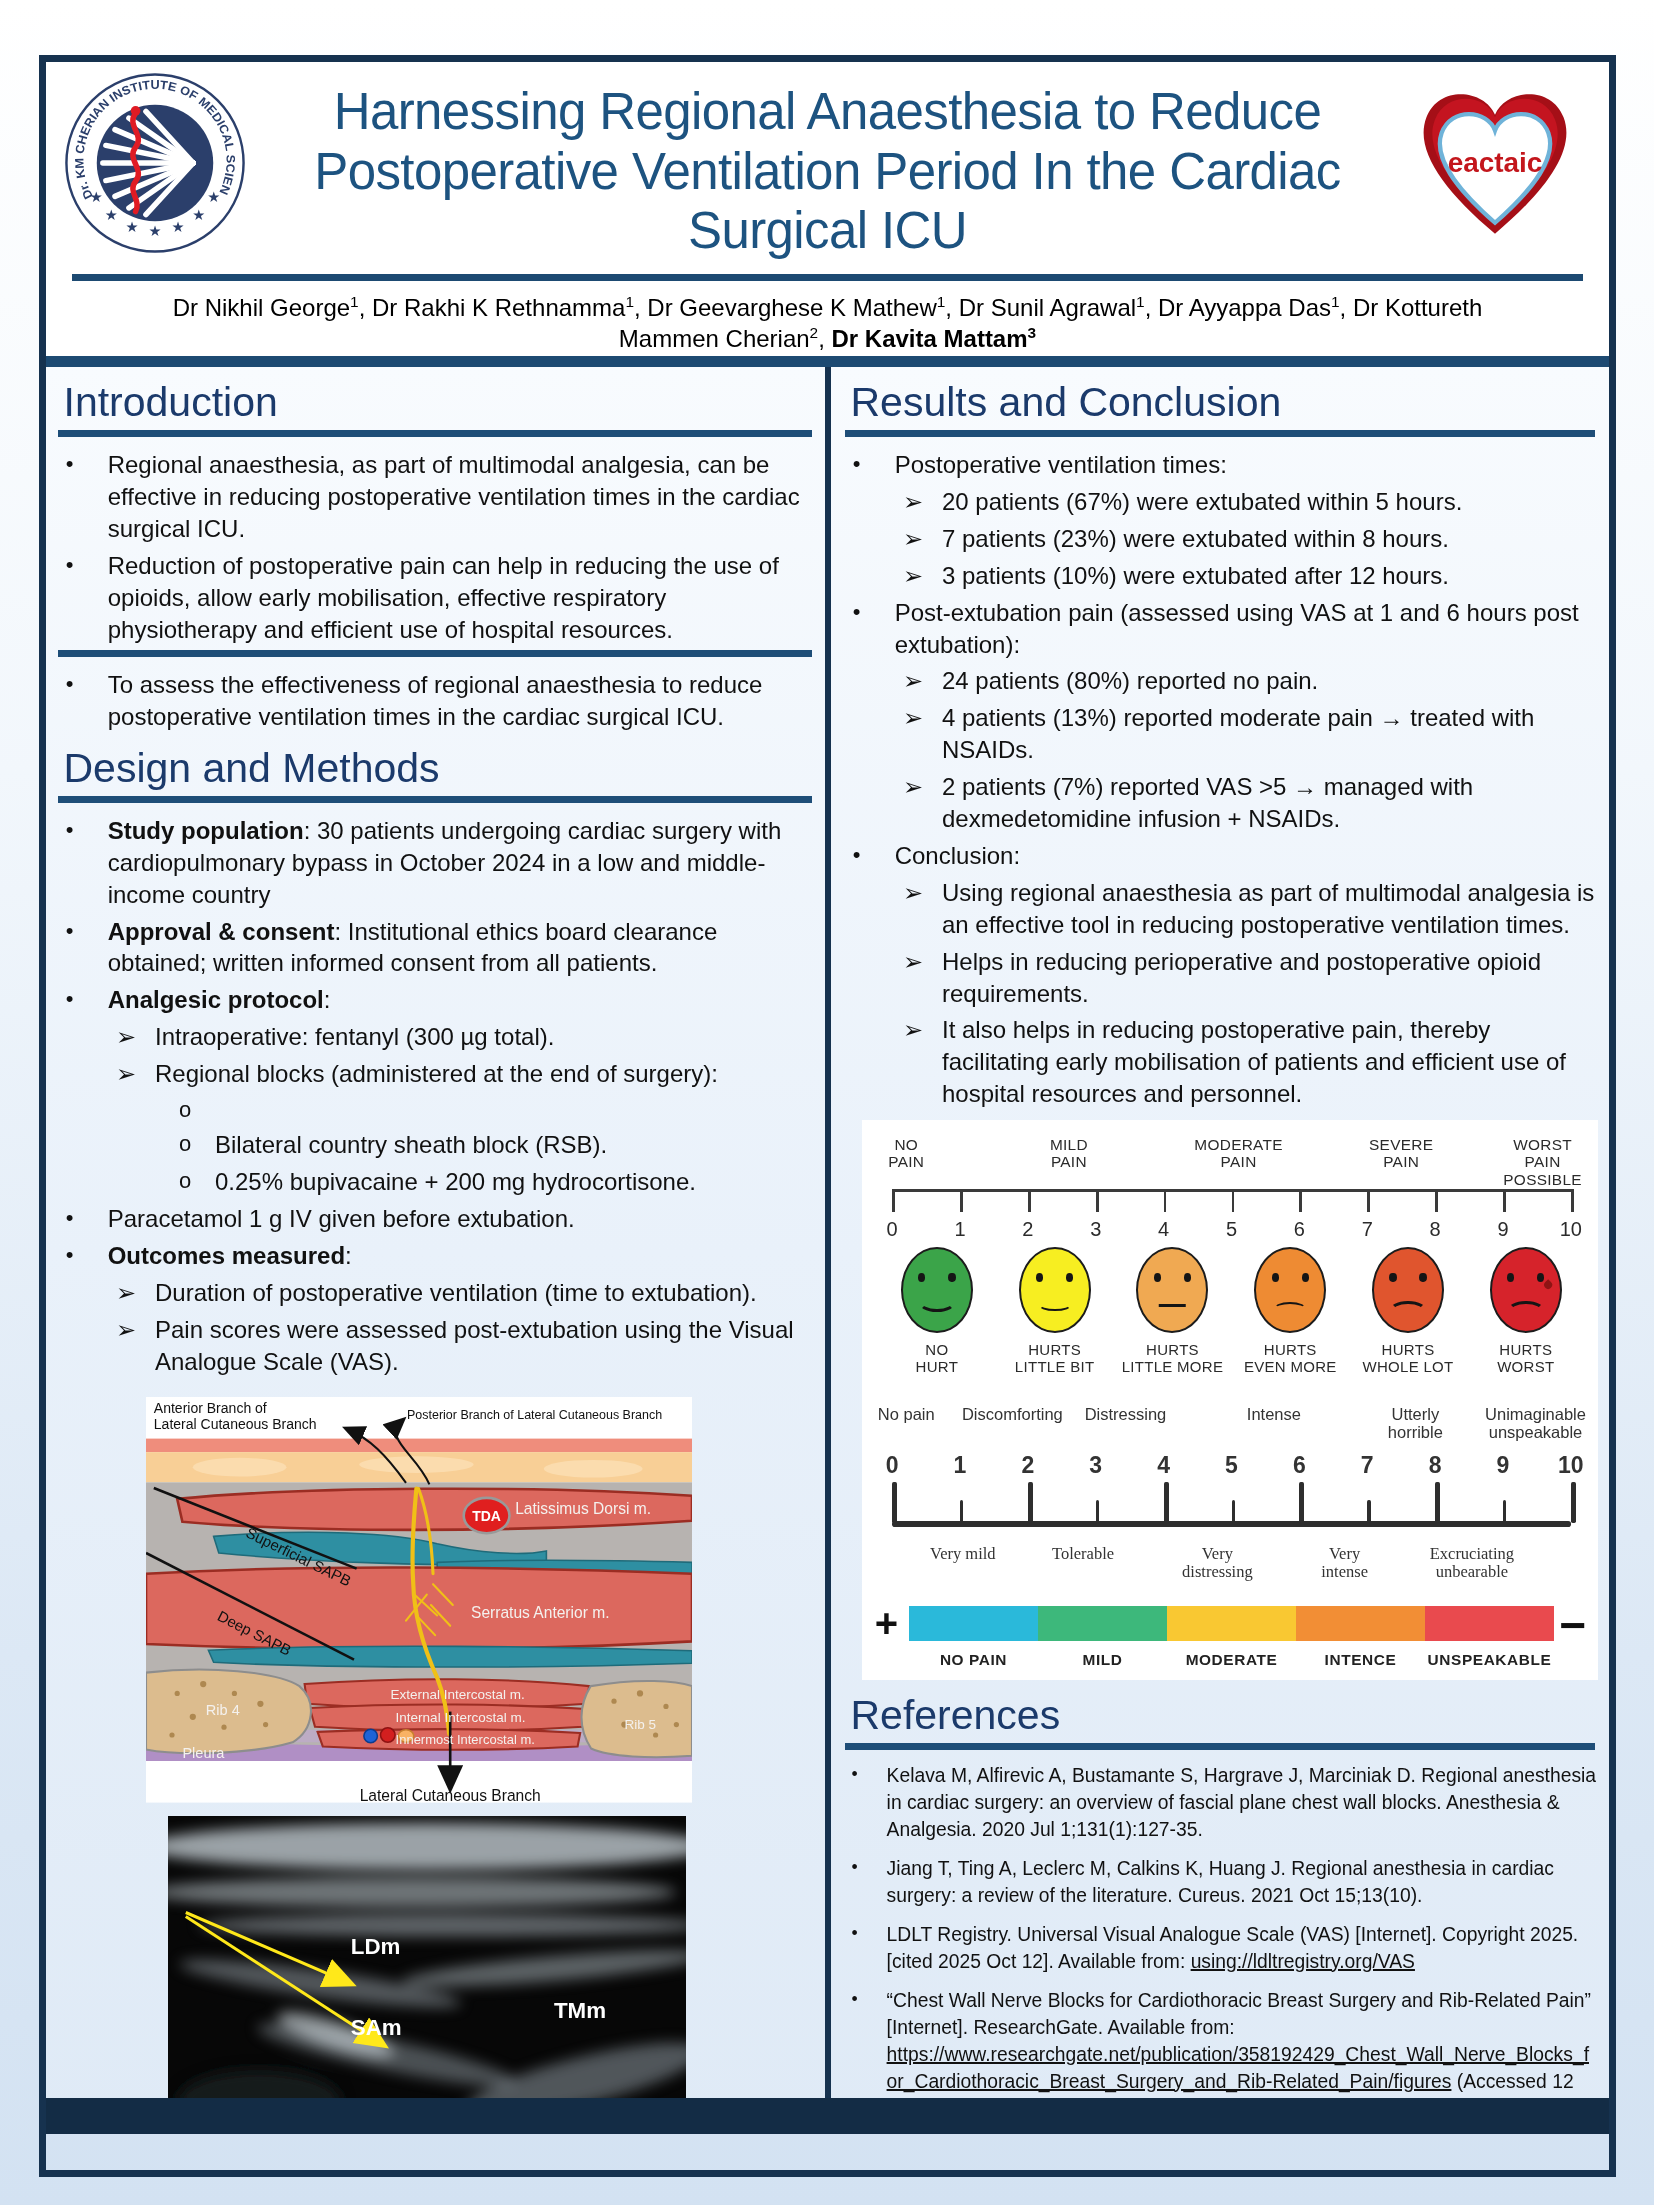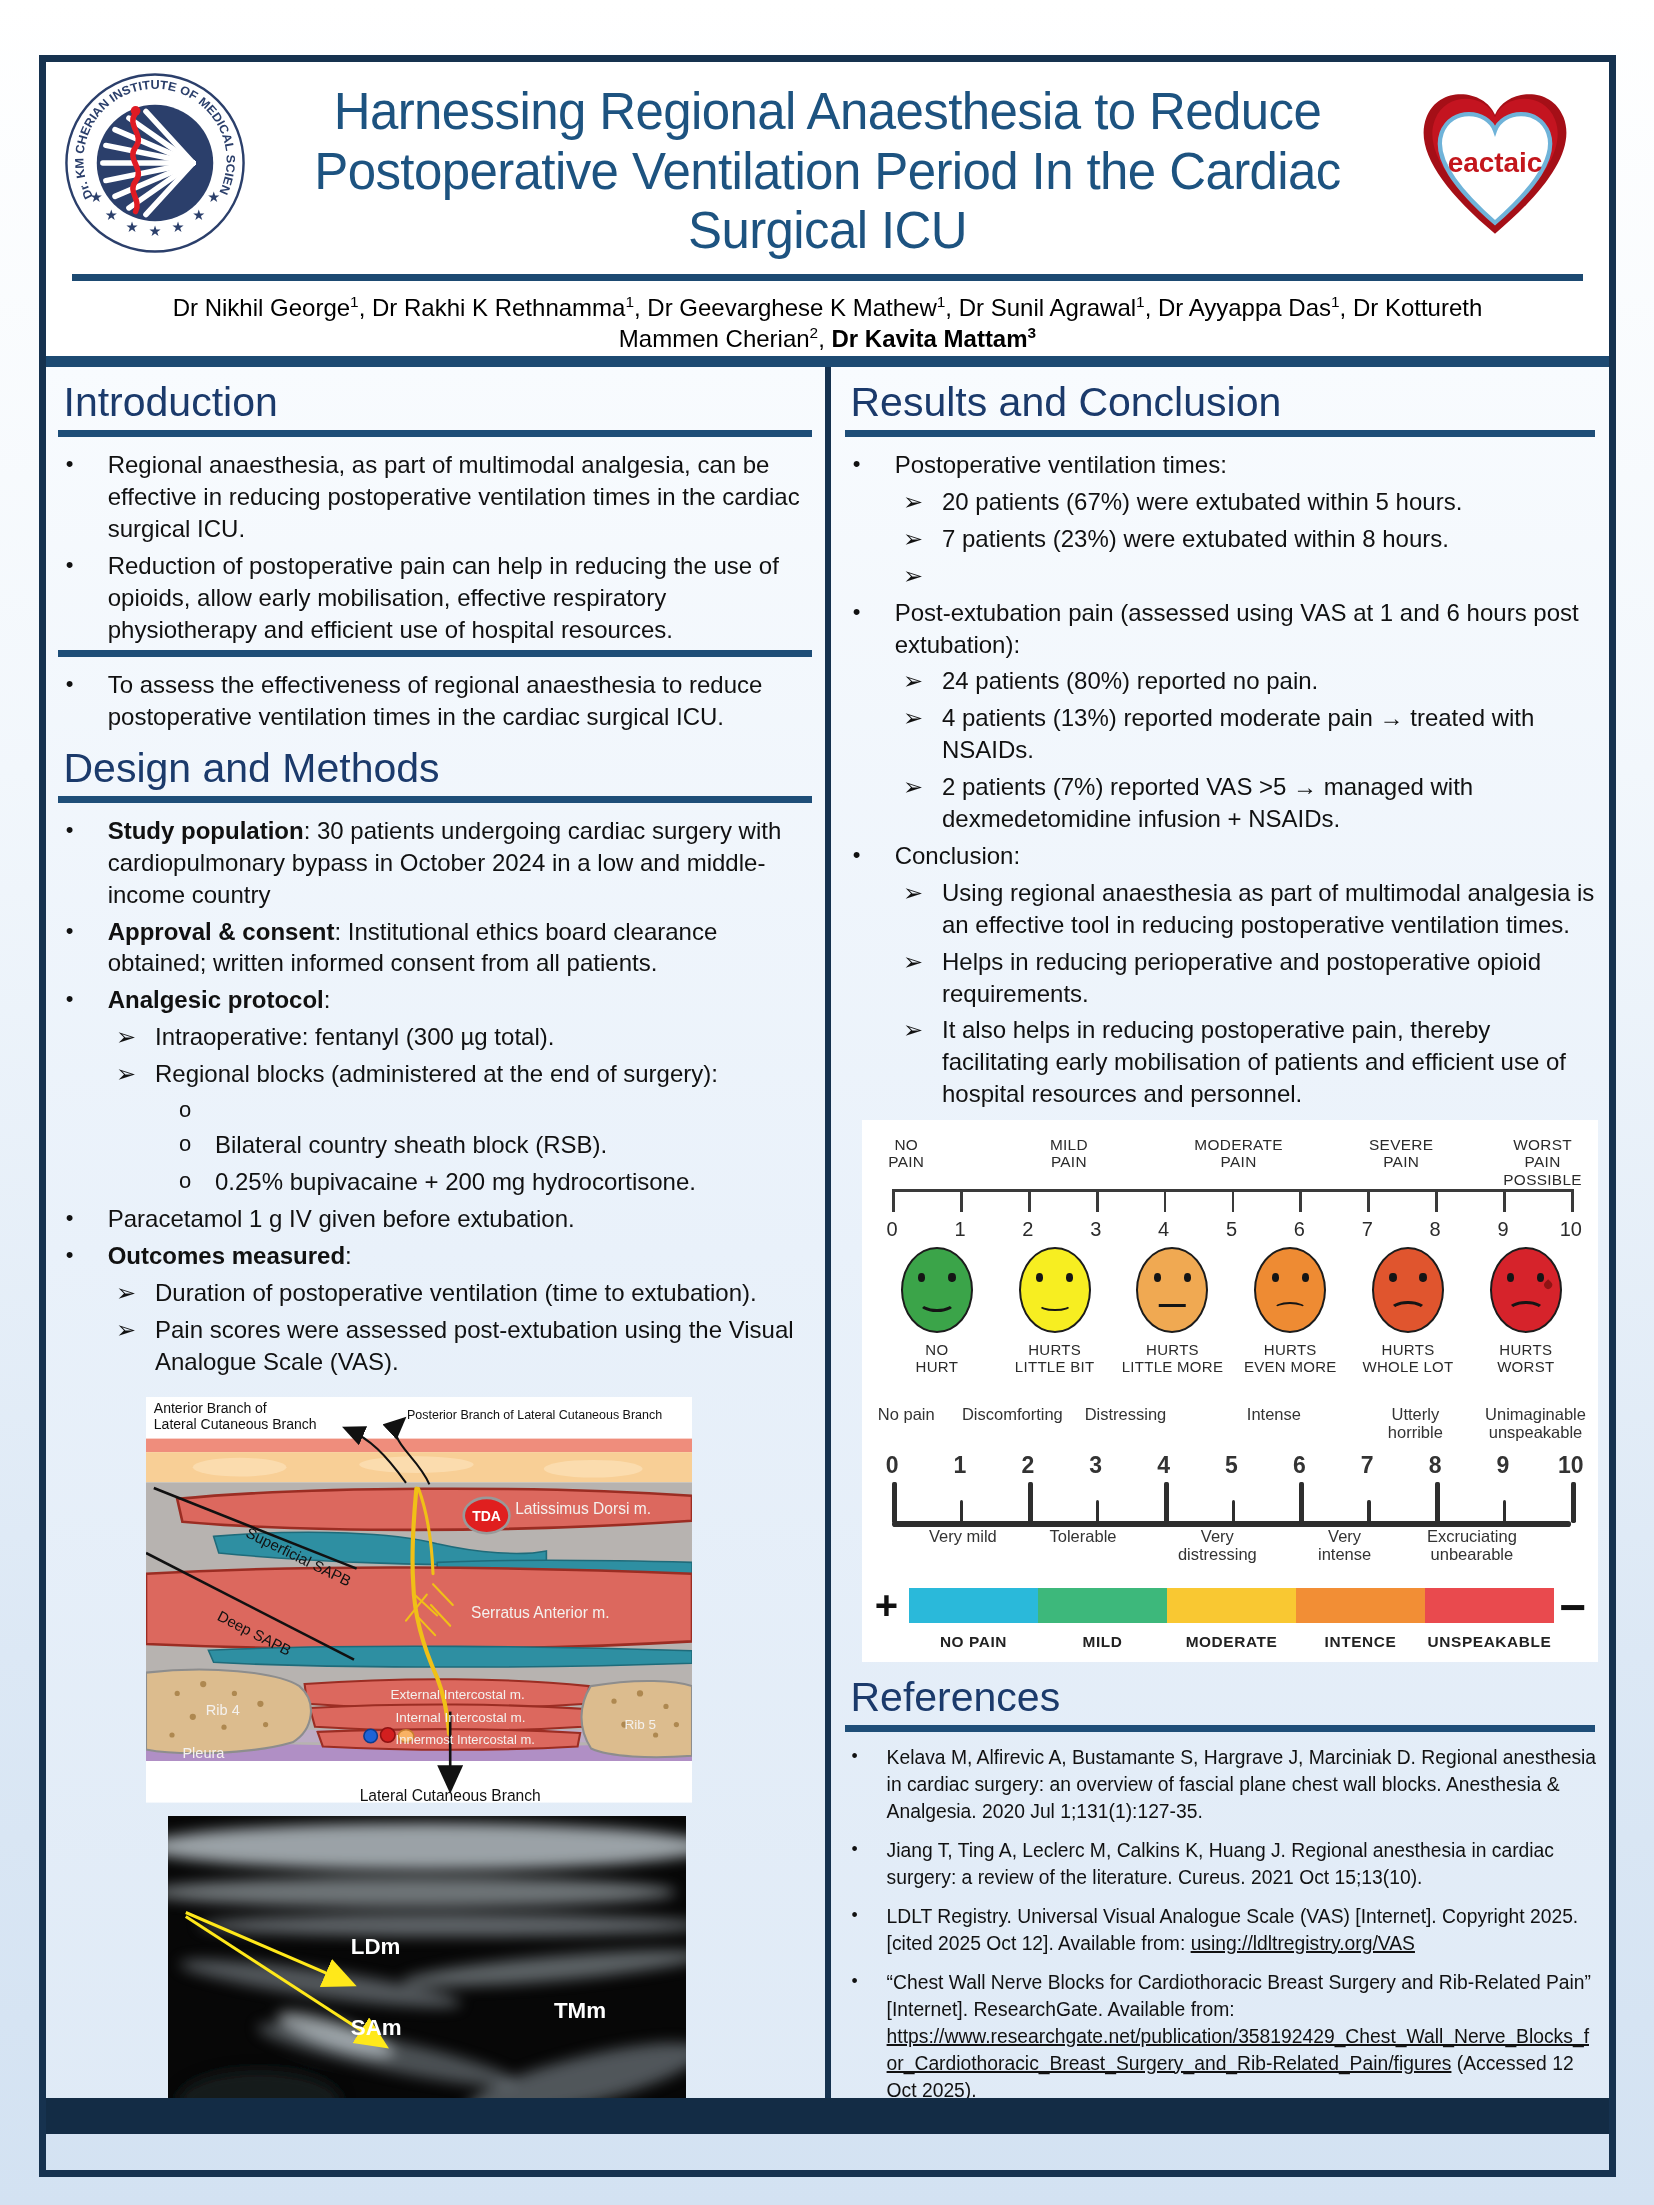--- a/index.html
+++ b/index.html
@@ -68,21 +68,21 @@
         border-radius:0 50% 50% 50%;transform:rotate(45deg);}
   .facecaps{display:flex;margin-top:7.7px;height:42px;}
   .fcap{width:16.66%;text-align:center;font-size:15px;color:#2b2b2b;line-height:1.15;letter-spacing:0.3px;}
   .vas2-top{height:47px;margin-top:22px;}
   .vas2-lab{position:absolute;transform:translateX(-50%);text-align:center;font-size:16.5px;color:#333;line-height:1.1;}
   .nums2{height:29px;}
   .r2-num{position:absolute;transform:translateX(-50%);font-size:23px;font-weight:bold;color:#333;}
   .ruler2{height:46px;}
   .r2-line{position:absolute;left:2%;right:2%;bottom:0;height:6px;background:#2e2e2e;border-radius:2.8px;}
   .r2-tick{position:absolute;bottom:3.3px;background:#2e2e2e;border-radius:1.7px;}
-  .vas2-bot{height:51px;margin-top:0;}
+  .vas2-bot{height:51px;margin-top:18px;font-family:Liberation Serif, serif;}
   .bar-row{position:relative;margin-top:10px;height:35px;}
   .bar{position:absolute;left:31px;right:31px;top:0;height:35px;display:flex;}
   .bar-seg{flex:1 1 auto;height:100%;}
   .bar-plus{position:absolute;left:-3.3px;top:-4.4px;font-size:40px;font-weight:bold;color:#111;}
   .bar-minus{position:absolute;right:-1.1px;top:-7.7px;font-size:46px;font-weight:bold;color:#111;}
   .barcaps{display:flex;margin:10px 31px 0 31px;}
   .bcap{flex:1;text-align:center;font-size:15.4px;font-weight:bold;color:#222;letter-spacing:0.6px;}
   
   .refs{margin-top:10px;font-size:19.3px;line-height:1.4;}
   .ref{display:flex;margin:12px 0;}
@@ -370,20 +370,21 @@
             <div class="bi l1">
               <span class="mk">➢</span>
               <span class="tx">20 patients (67%) were extubated within 5 hours.</span>
             </div>
             <div class="bi l1">
               <span class="mk">➢</span>
               <span class="tx">7 patients (23%) were extubated within 8 hours.</span>
             </div>
             <div class="bi l1">
               <span class="mk">➢</span>
+              <span class="tx">3 patients (10%) were extubated after 12 hours.</span>
             </div>
             <div class="bi l0">
               <span class="mk">•</span>
               <span class="tx">Post-extubation pain (assessed using VAS at 1 and 6 hours post extubation):</span>
             </div>
             <div class="bi l1">
               <span class="mk">➢</span>
               <span class="tx">24 patients (80%) reported no pain.</span>
             </div>
             <div class="bi l1">

